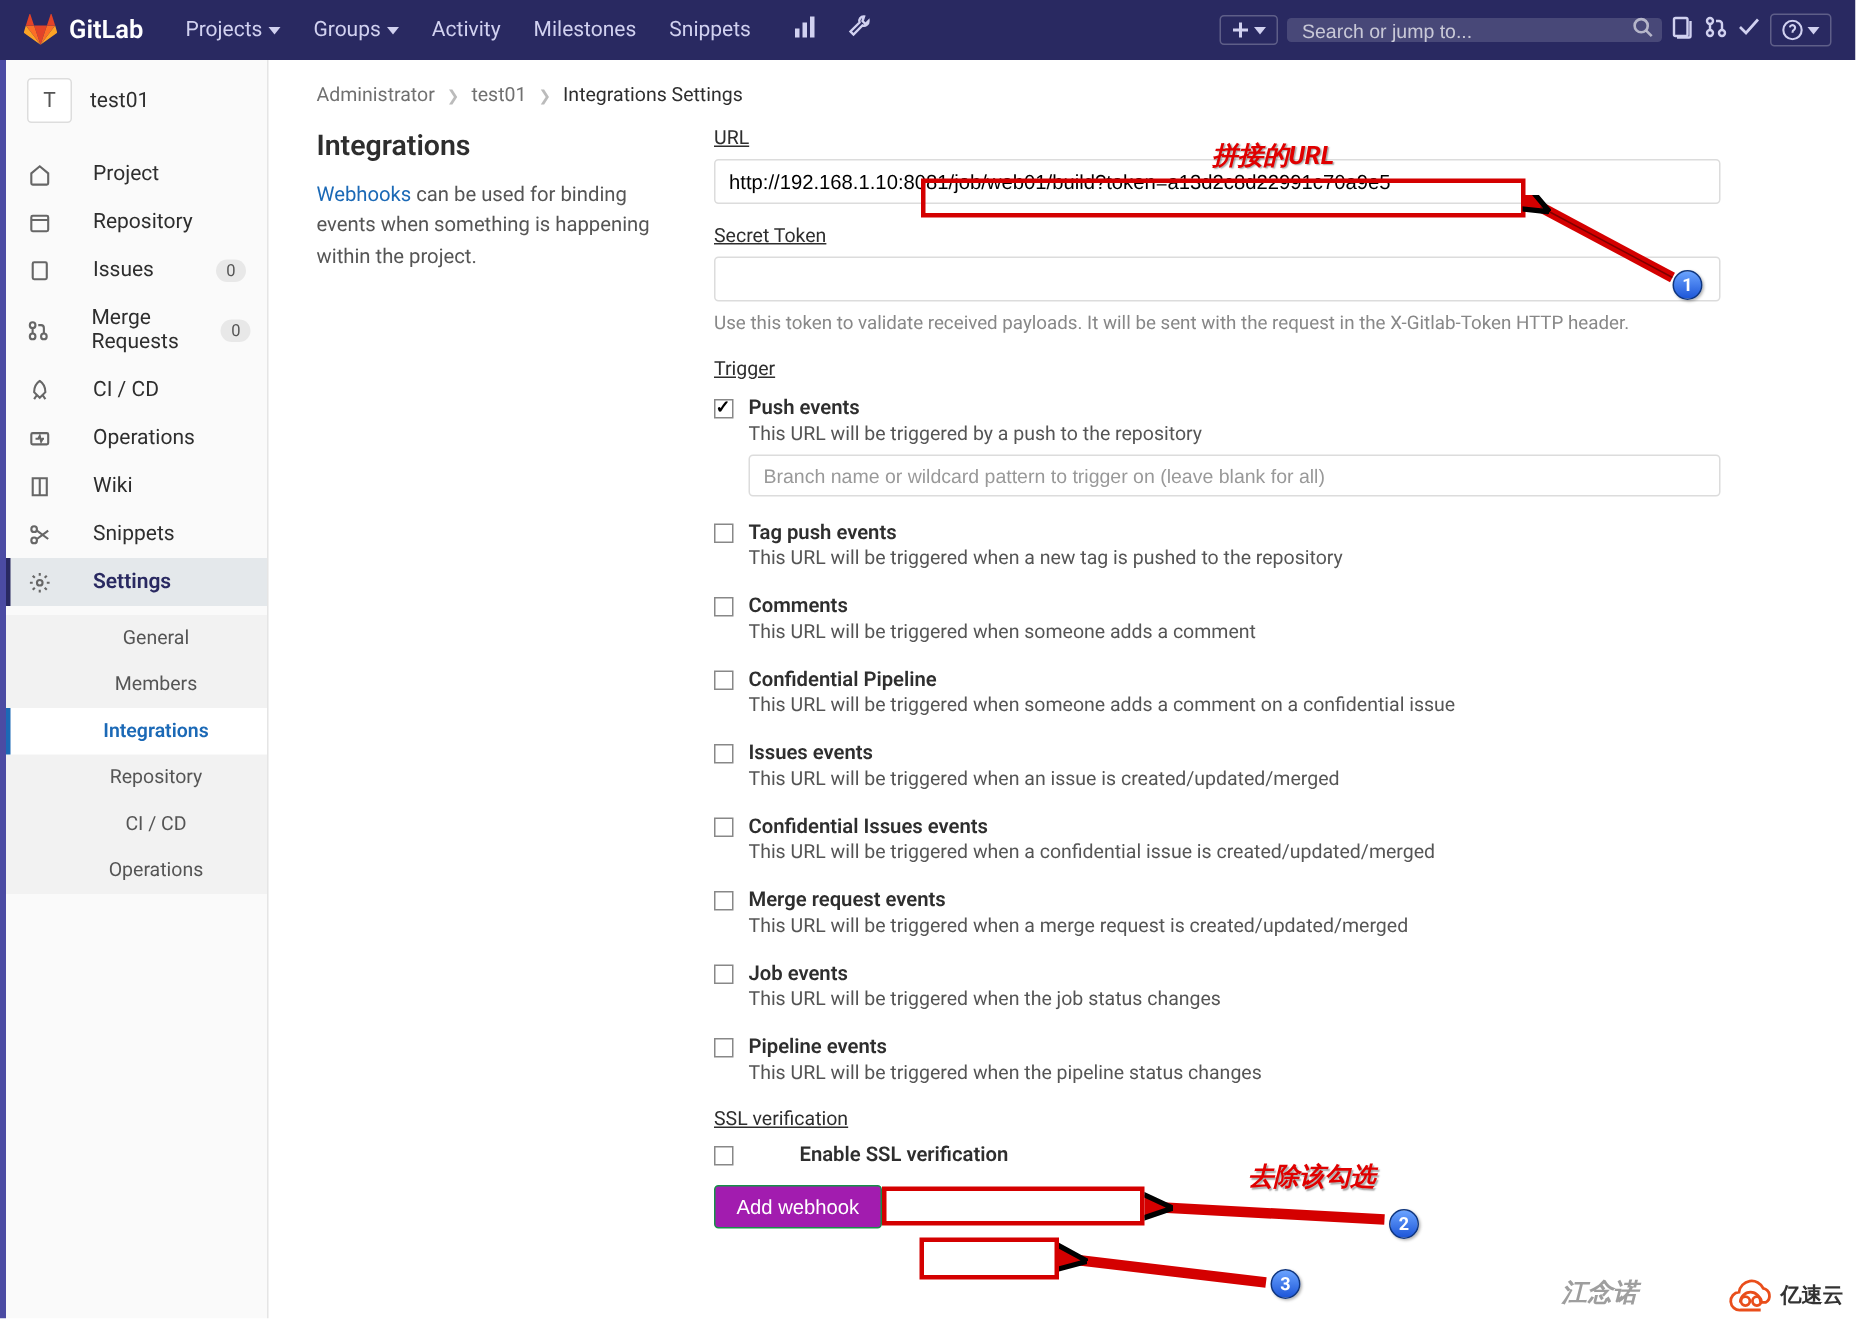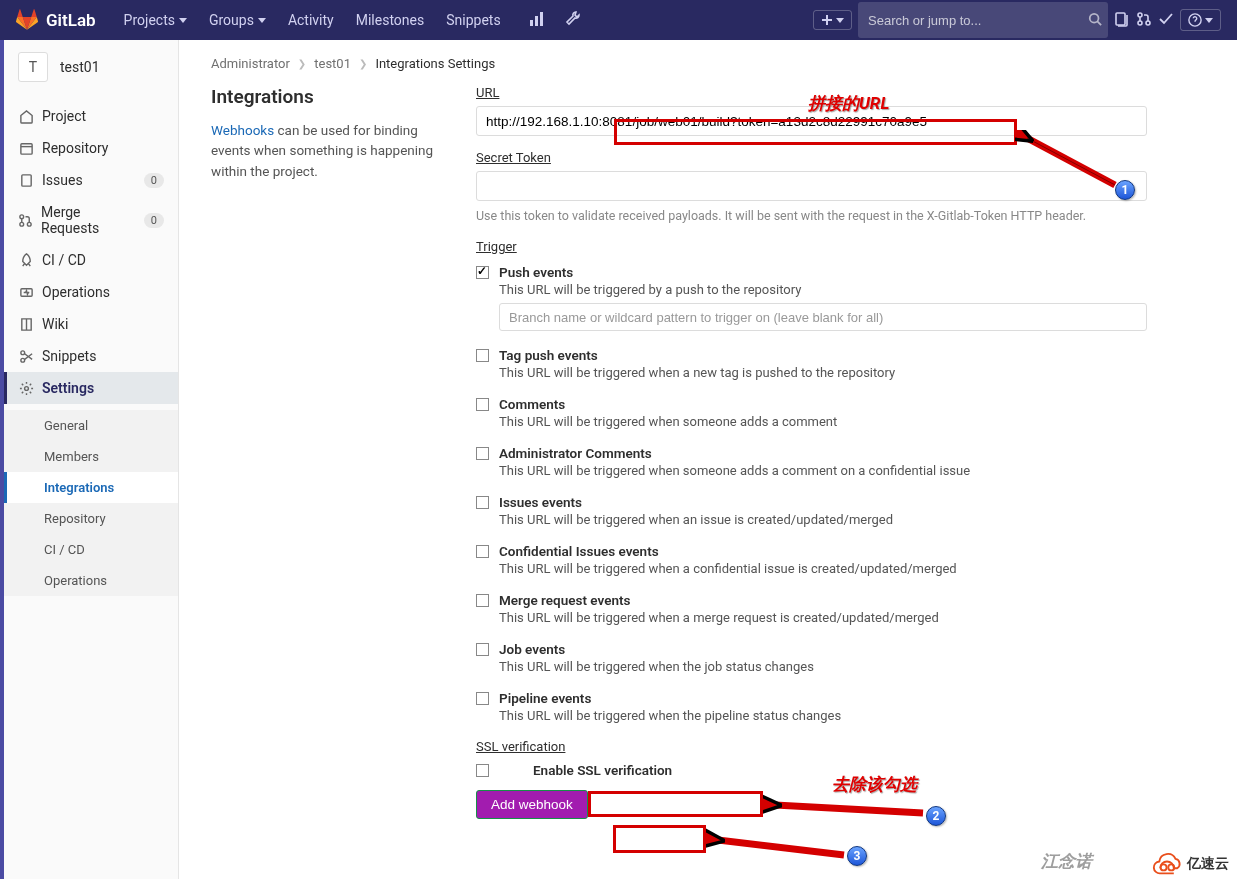--- a/index.html
+++ b/index.html
@@ -9,39 +9,39 @@
   
   .navbar { height: 40px; background: #292961; color: #fff; display: flex; align-items: center; padding: 0 16px; position: relative; }
   .navbar .logo { display:flex; align-items:center; gap:8px; margin-right: 18px; }
   .navbar .logo-text { font-weight:600; font-size:17px; }
   .nav-links { display:flex; gap: 2px; }
   .nav-links .nav-item { padding: 6px 10px; color:#d1d1f0; font-size:14px; cursor:pointer; display:flex; align-items:center; gap:4px;}
   .nav-icons { display:flex; align-items:center; gap:8px; margin-left:12px; }
   .nav-icons .icn{ padding:6px; color:#d1d1f0; cursor:pointer;}
   .nav-right { margin-left:auto; display:flex; align-items:center; gap:6px; }
   .nav-btn-plus{ display:flex; align-items:center; gap:3px; padding:3px 7px; border:1px solid rgba(255,255,255,0.25); border-radius:3px; color:#d1d1f0; cursor:pointer;}
-  .search-wrap{ display:flex; align-items:center; background:rgba(255,255,255,0.15); border-radius:3px; width:250px; height:36px; padding:0 6px 0 10px;}
+  .search-wrap{ display:flex; align-items:center; background:rgba(255,255,255,0.15); border-radius:3px; width:250px; height:16px; padding:0 6px 0 10px;}
   .search-wrap input{ flex:1; border:none; background:transparent; color:#fff; font-size:13px; outline:none;}
   .search-wrap input::placeholder{ color:rgba(255,255,255,0.7);}
   .search-wrap .search-btn{ color:rgba(255,255,255,0.6);}
   .chevron-down { display:inline-block; width:0; height:0; border-left:4px solid transparent; border-right:4px solid transparent; border-top:5px solid currentColor;}
 
   .shell { display:flex; border-left: 4px solid #4b4ba3; min-height: 839px;}
 
   
   .sidebar{ width:175px; border-right:1px solid #e5e5e5; background:#fafafa; flex-shrink:0; display:flex; flex-direction:column;}
   .project-header{ display:flex; align-items:center; gap:12px; padding:12px 14px; }
   .avatar{ width:30px; height:30px; background:#fff; border:1px solid #ddd; border-radius:3px; display:flex; align-items:center; justify-content:center; color:#555; font-size:14px;}
   .side-items{ padding: 6px 0;}
-  .side-item{ display:flex; align-items:center; gap:8px; padding:8px 14px; color:#2e2e2e; cursor:pointer; position:relative;}
+  .side-item{ display:flex; align-items:center; gap:28px; padding:8px 14px; color:#2e2e2e; cursor:pointer; position:relative;}
   .side-item .badge{ margin-left:auto; background:#e8e8e8; border-radius:9px; font-size:11px; padding:1px 7px; color:#555;}
   .side-item .sicn{ width:16px; display:flex; align-items:center; justify-content:center; color:#666;}
   .side-item.active{ background:#e4e8eb; font-weight:600; color:#292961; box-shadow: inset 3px 0 0 #292961;}
   .sub-items{ background:#f2f2f2; }
-  .sub-item{ padding:8px 14px 8px 40px; font-size:13px; color:#555; cursor:pointer;}
+  .sub-item{ padding:8px 14px 8px 40px; font-size:13px; color:#555; cursor:pointer;text-align:center;}
   .sub-item.active{ background:#fff; color:#1b69b6; font-weight:600; box-shadow: inset 3px 0 0 #1b69b6;}
 
   
   .main{ flex:1; padding: 10px 32px 40px 32px; max-width: 1000px;}
   .breadcrumb{ display:flex; align-items:center; gap:8px; font-size:13px; color:#707070; padding:6px 0 14px;}
   .breadcrumb .sep{ color:#bbb; font-size:10px;}
   .breadcrumb .cur{ color:#2e2e2e;}
   .content-cols{ display:flex; gap:30px;}
   .col-left{ width:235px; flex-shrink:0;}
   .col-left h1{ font-size:19px; font-weight:600; margin-bottom:12px;}
@@ -296,21 +296,21 @@
               <div class="trigger-item">
                 <span class="cbx"></span>
                 <div class="trigger-body">
                   <div class="trigger-title">Comments</div>
                   <div class="trigger-desc">This URL will be triggered when someone adds a comment</div>
                 </div>
               </div>
               <div class="trigger-item">
                 <span class="cbx"></span>
                 <div class="trigger-body">
-                  <div class="trigger-title">Administrator Comments</div>
+                  <div class="trigger-title">Confidential Pipeline</div>
                   <div class="trigger-desc">This URL will be triggered when someone adds a comment on a confidential issue</div>
                 </div>
               </div>
               <div class="trigger-item">
                 <span class="cbx"></span>
                 <div class="trigger-body">
                   <div class="trigger-title">Issues events</div>
                   <div class="trigger-desc">This URL will be triggered when an issue is created/updated/merged</div>
                 </div>
               </div>

